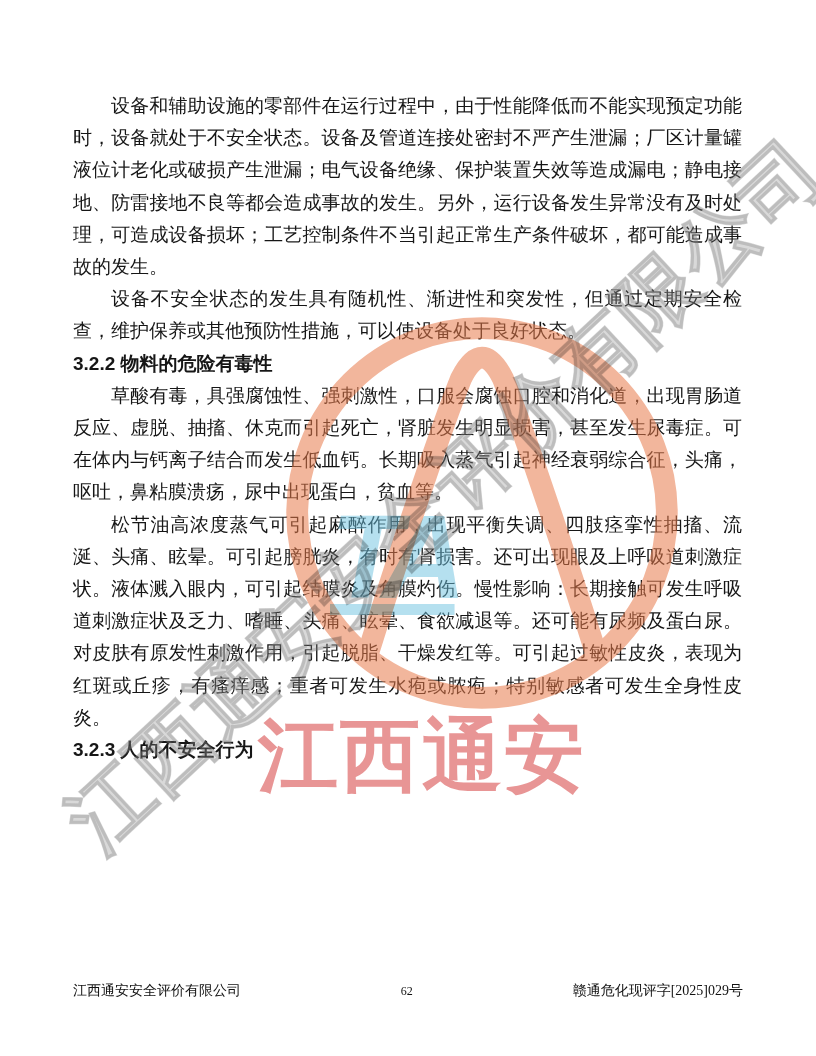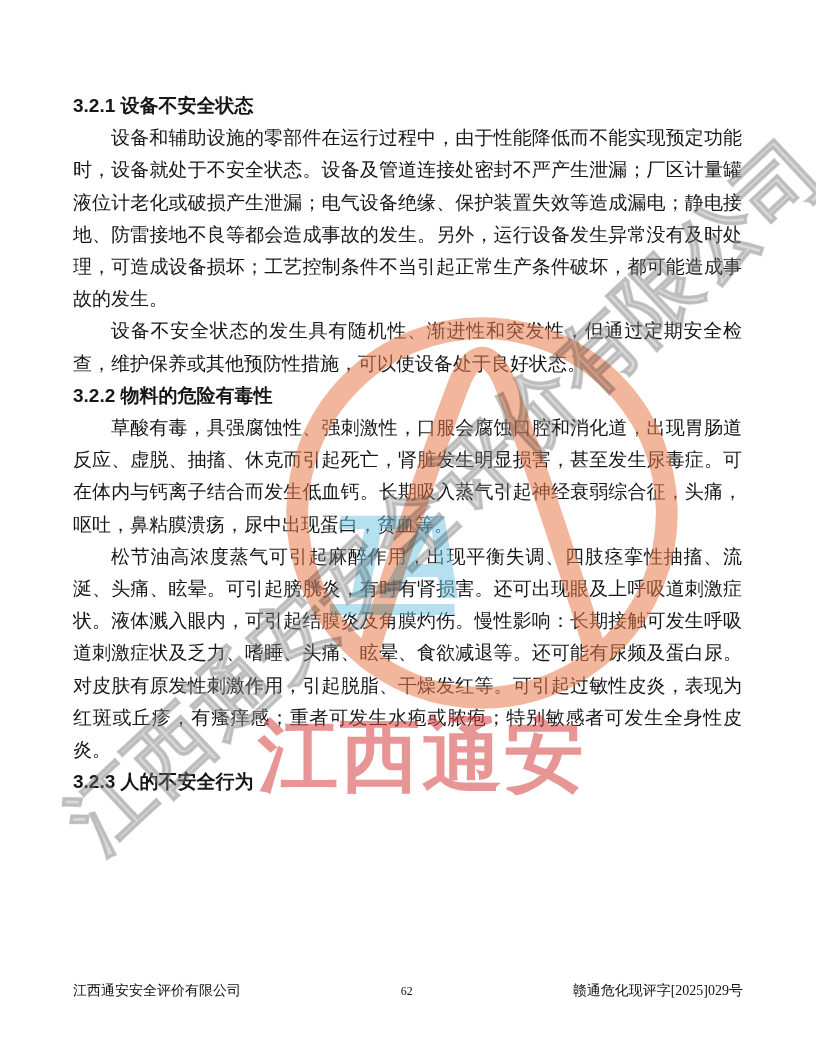--- a/index.html
+++ b/index.html
@@ -65,21 +65,20 @@
       <path d="M23,83 C32,54 41,28 45,18 Q50,8 55,18 C59,28 68,54 77,83" fill="none" stroke="#E8794A" stroke-width="5.2" stroke-linecap="round"></path>
     </svg>
 
     <div class="wm-ta">TA</div>
 
     <div class="wm-red">江西通安</div>
   </div>
 
 
   <div class="content">
-    <p class="block-heading">3.2.1 设备不安全状态</p>
     <p class="block-paragraph">设备和辅助设施的零部件在运行过程中，由于性能降低而不能实现预定功能时，设备就处于不安全状态。设备及管道连接处密封不严产生泄漏；厂区计量罐液位计老化或破损产生泄漏；电气设备绝缘、保护装置失效等造成漏电；静电接地、防雷接地不良等都会造成事故的发生。另外，运行设备发生异常没有及时处理，可造成设备损坏；工艺控制条件不当引起正常生产条件破坏，都可能造成事故的发生。</p>
     <p class="block-paragraph">设备不安全状态的发生具有随机性、渐进性和突发性，但通过定期安全检查，维护保养或其他预防性措施，可以使设备处于良好状态。</p>
     <p class="block-heading">3.2.2 物料的危险有毒性</p>
     <p class="block-paragraph">草酸有毒，具强腐蚀性、强刺激性，口服会腐蚀口腔和消化道，出现胃肠道反应、虚脱、抽搐、休克而引起死亡，肾脏发生明显损害，甚至发生尿毒症。可在体内与钙离子结合而发生低血钙。长期吸入蒸气引起神经衰弱综合征，头痛，呕吐，鼻粘膜溃疡，尿中出现蛋白，贫血等。</p>
     <p class="block-paragraph">松节油高浓度蒸气可引起麻醉作用，出现平衡失调、四肢痉挛性抽搐、流涎、头痛、眩晕。可引起膀胱炎，有时有肾损害。还可出现眼及上呼吸道刺激症状。液体溅入眼内，可引起结膜炎及角膜灼伤。慢性影响：长期接触可发生呼吸道刺激症状及乏力、嗜睡、头痛、眩晕、食欲减退等。还可能有尿频及蛋白尿。对皮肤有原发性刺激作用，引起脱脂、干燥发红等。可引起过敏性皮炎，表现为红斑或丘疹，有瘙痒感；重者可发生水疱或脓疱；特别敏感者可发生全身性皮炎。</p>
     <p class="block-heading">3.2.3 人的不安全行为</p>
   </div>
 
   <div class="footer">
     <span class="footer-company">江西通安安全评价有限公司</span>

